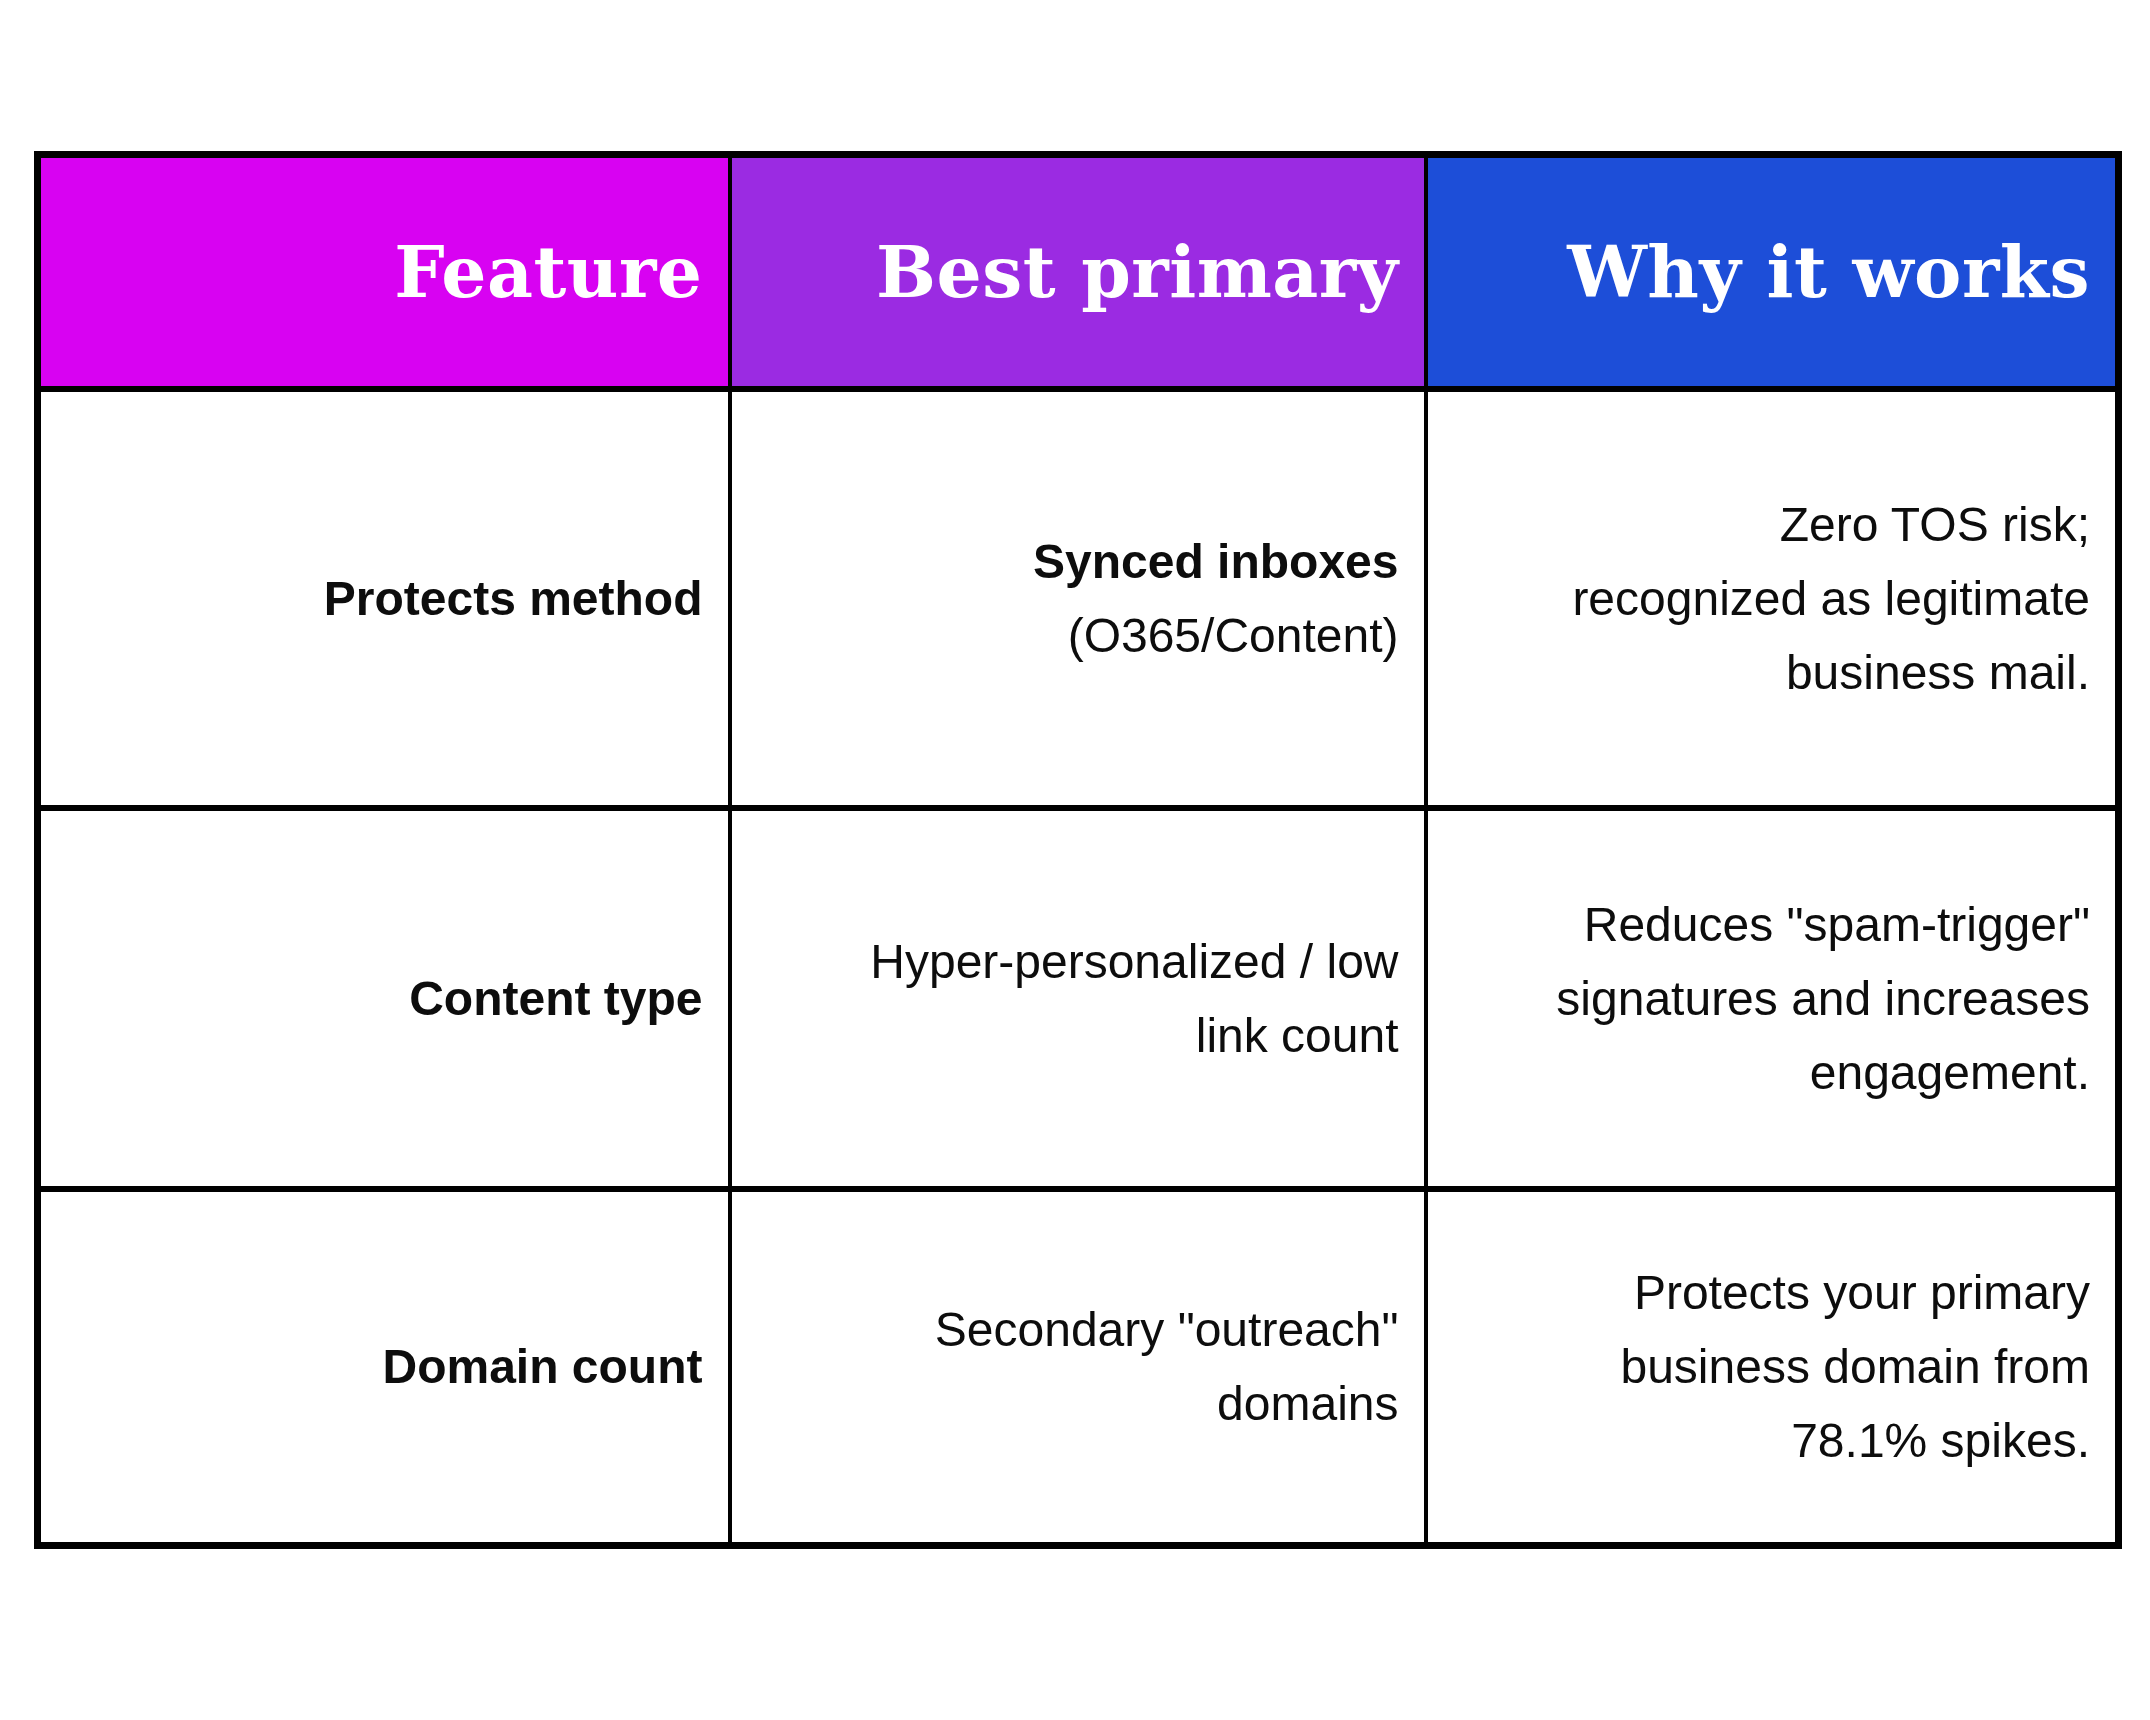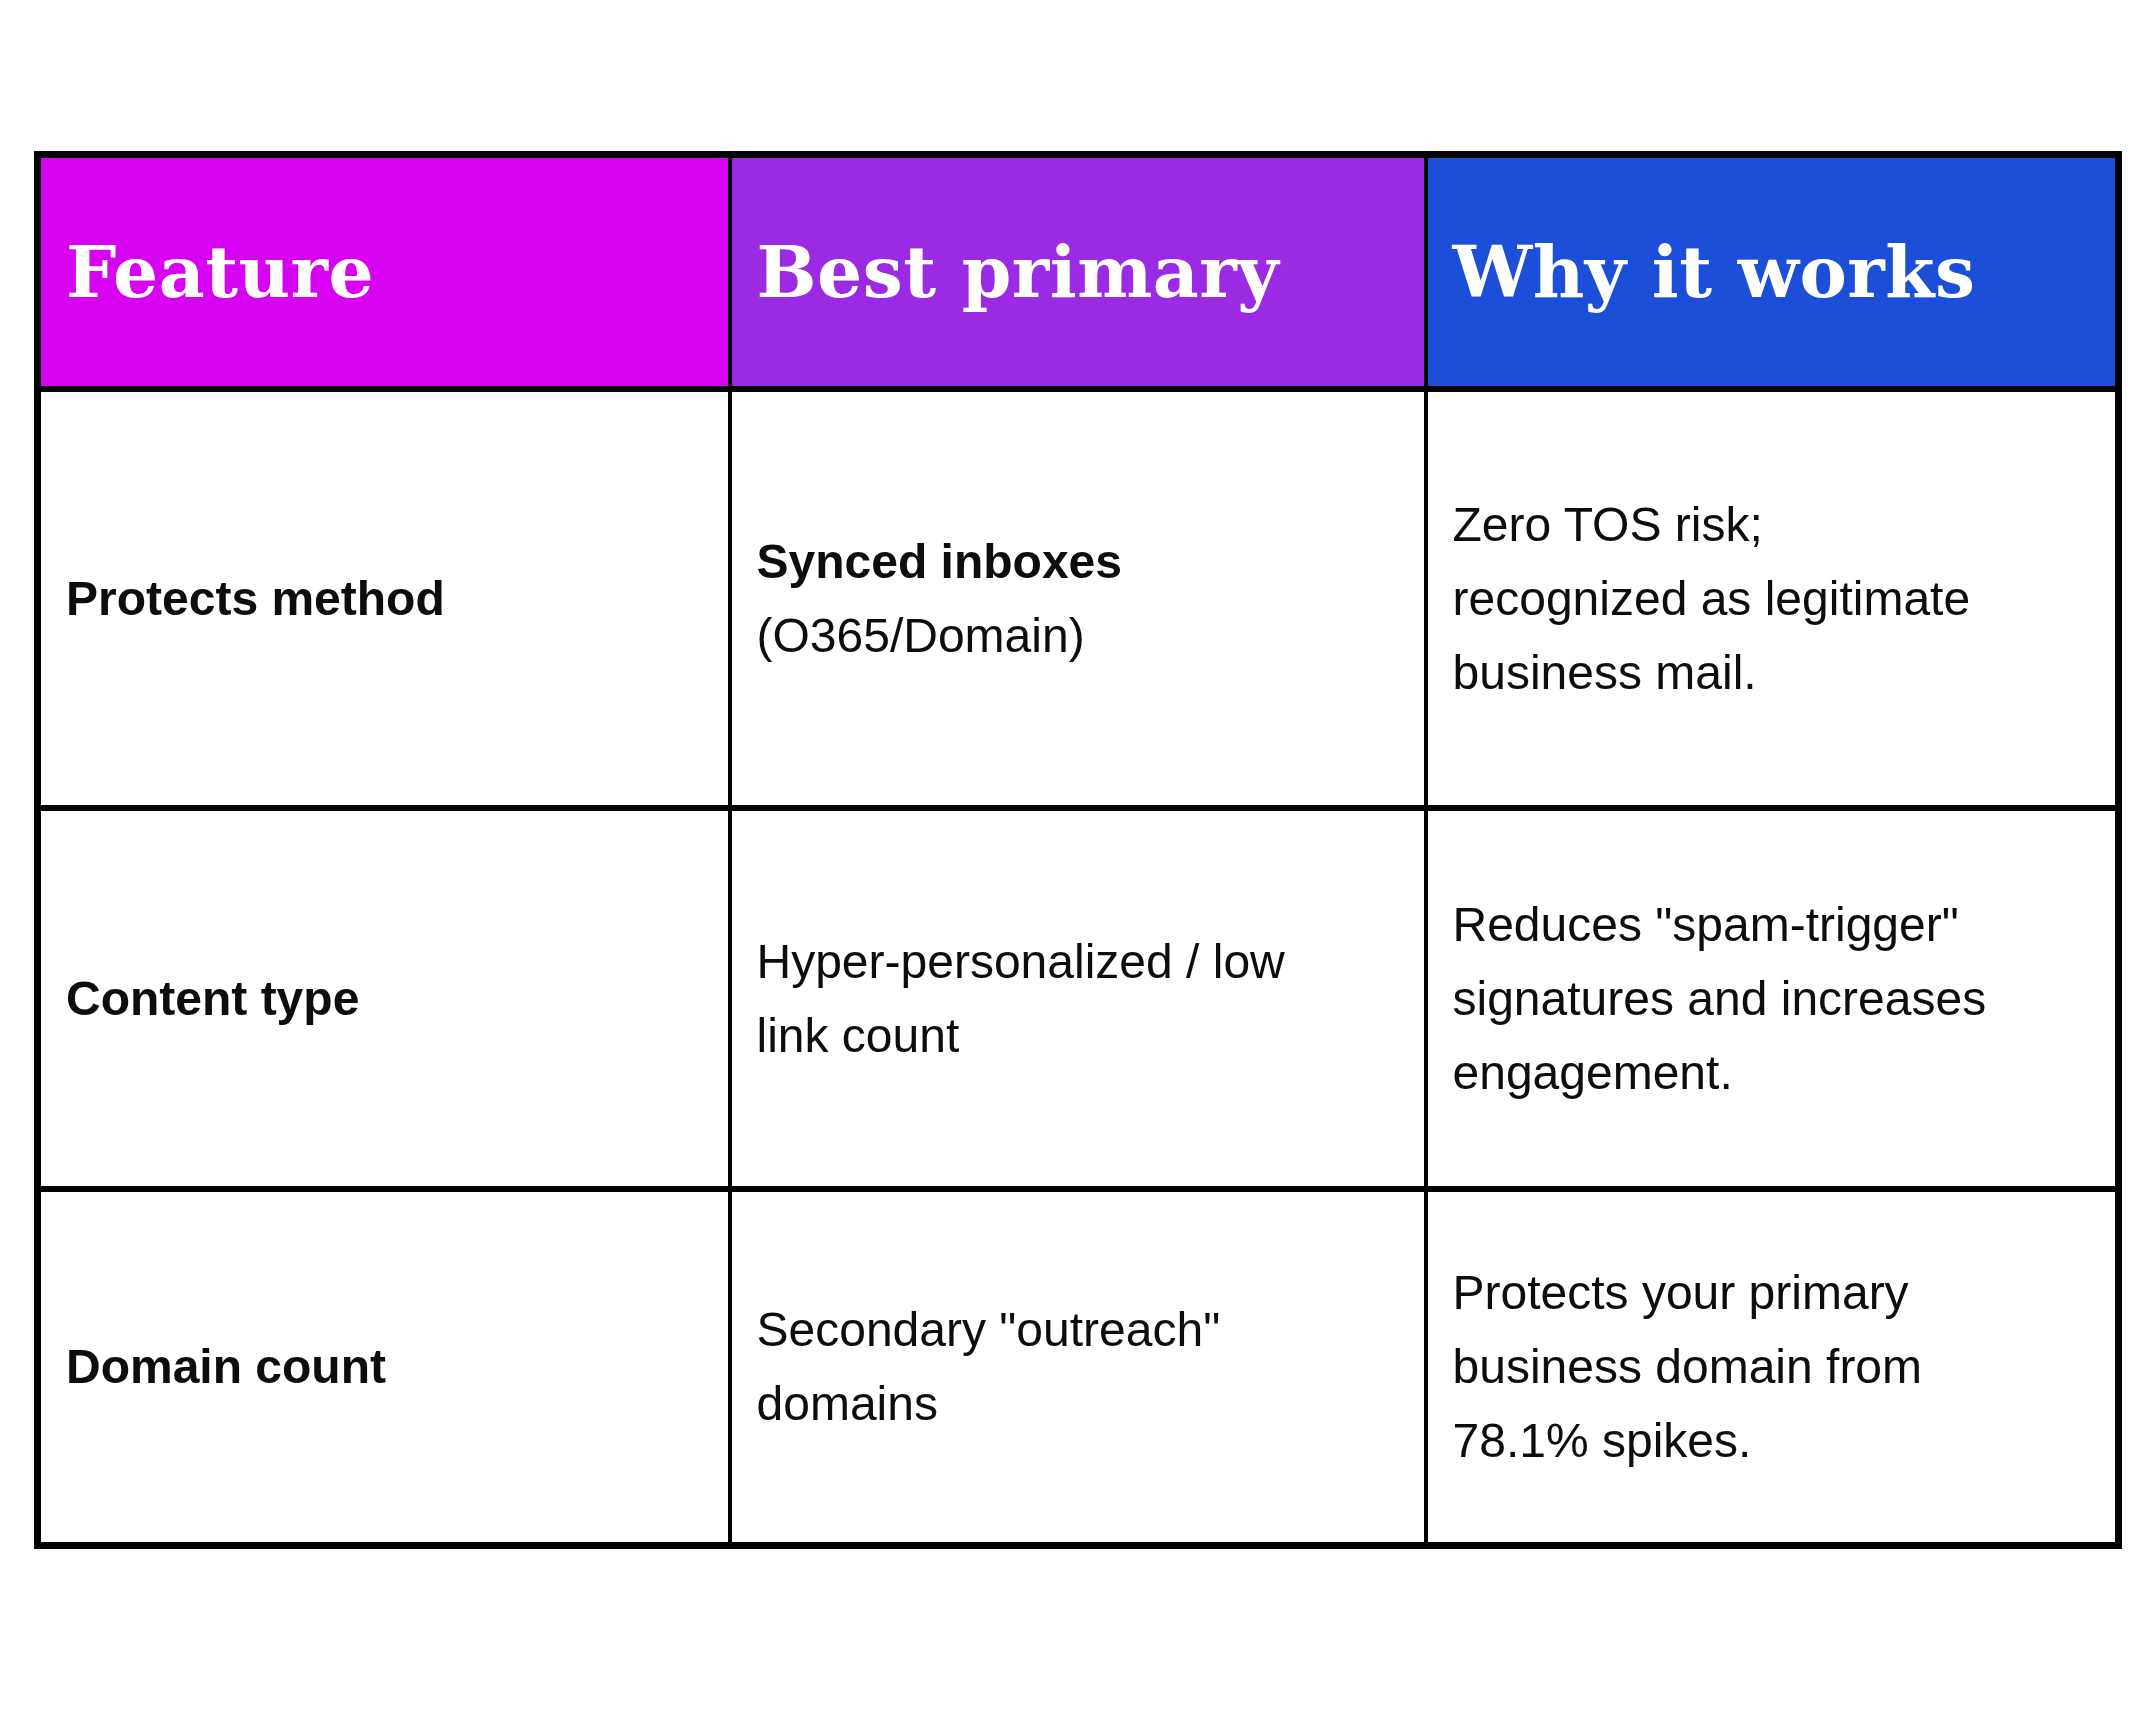--- a/index.html
+++ b/index.html
@@ -21,21 +21,21 @@
   table.cmp {
     border-collapse: collapse;
     table-layout: fixed;
     width: 2081px;
     border: 7.6px solid #000000;
     background: #ffffff;
   }
   table.cmp th,
   table.cmp td {
     border: 4.8px solid #000000;
-    text-align: left;
+    text-align: right;
     vertical-align: middle;
     padding: 0 25px;
     overflow: hidden;
   }
   table.cmp thead th {
     height: 228px;
     border-bottom-width: 6.7px;
     font-family: "DejaVu Serif", serif;
     font-weight: 700;
     font-size: 71px;
@@ -80,21 +80,21 @@
         <th style="background-color: rgb(216, 2, 242);">Feature</th>
         <th style="background-color: rgb(155, 43, 226);">Best primary</th>
         <th style="background-color: #1d4ed8;">Why it works</th>
       </tr>
     </thead>
     <tbody>
       <tr class="r1">
         <td class="feature">Protects method</td>
         <td>
           <span class="bold-line pre">Synced inboxes</span>
-          <span class="block pre">(O365/Domain)</span>
+          <span class="block pre">(O365/Content)</span>
         </td>
         <td class="pre">Zero TOS risk;
 recognized as legitimate
 business mail.</td>
       </tr>
       <tr class="r2">
         <td class="feature">Content type</td>
         <td>
           <span class="bold-line pre"></span>
           <span class="block pre">Hyper-personalized / low

